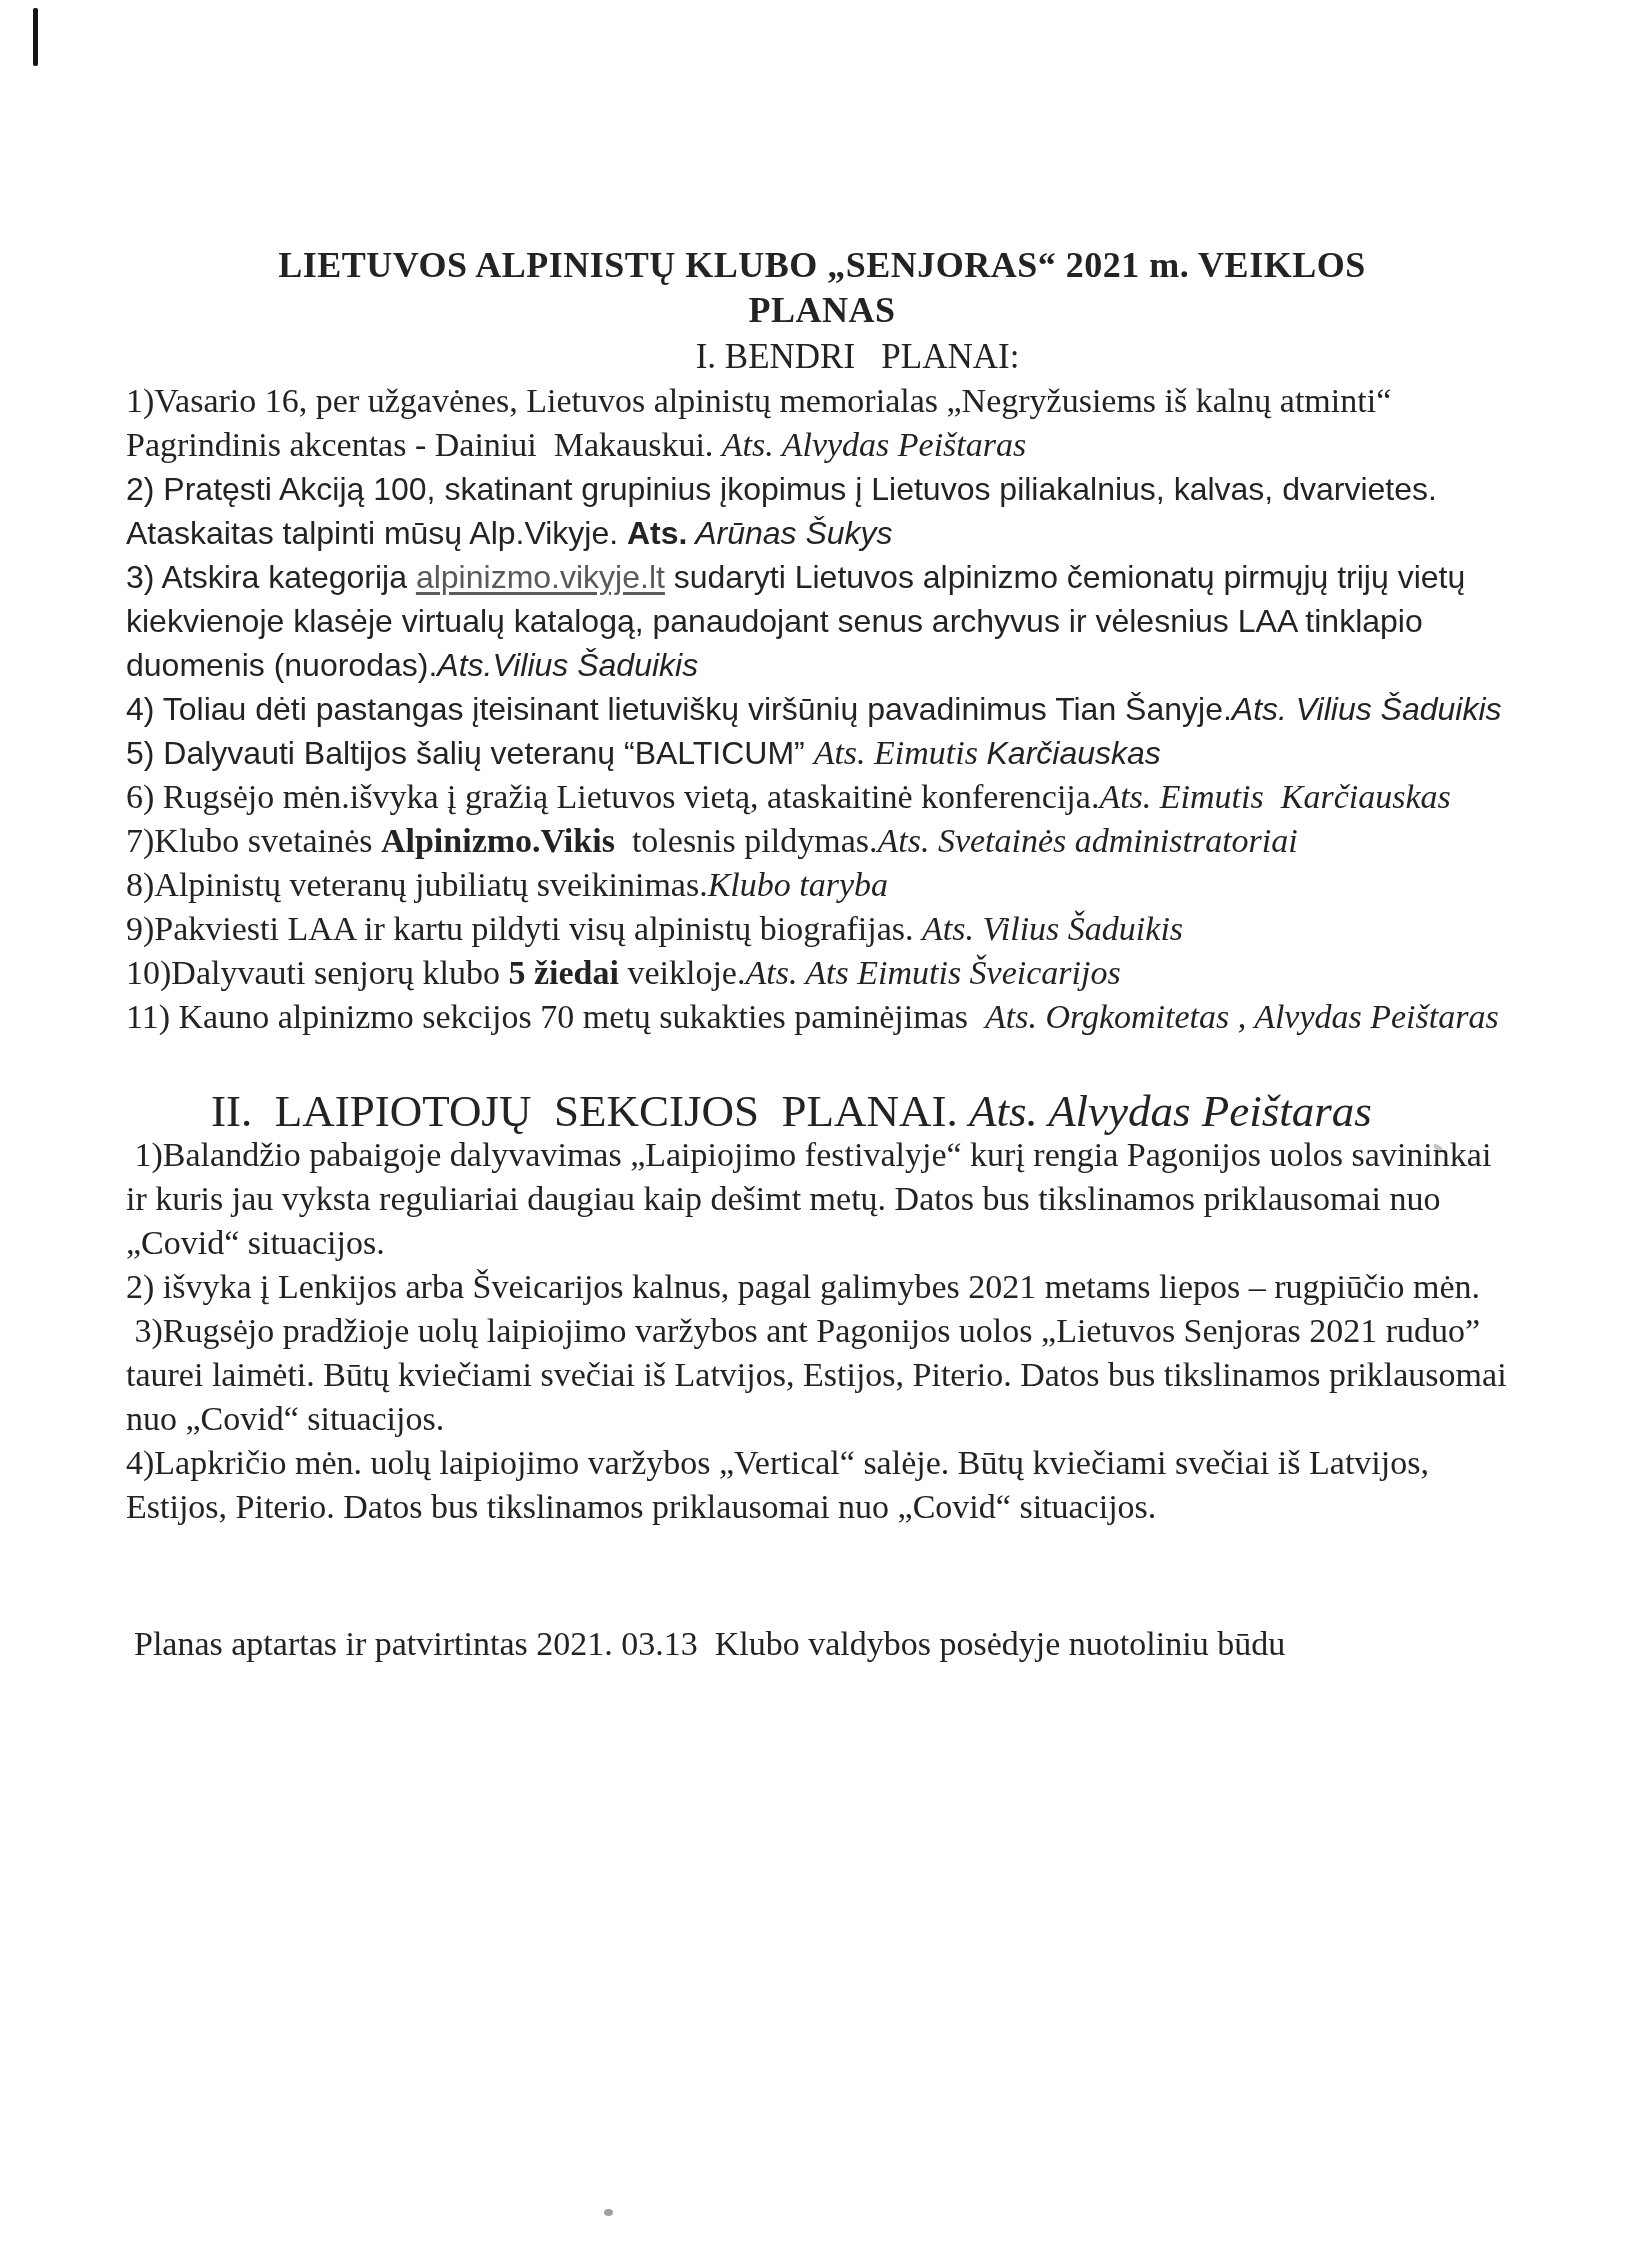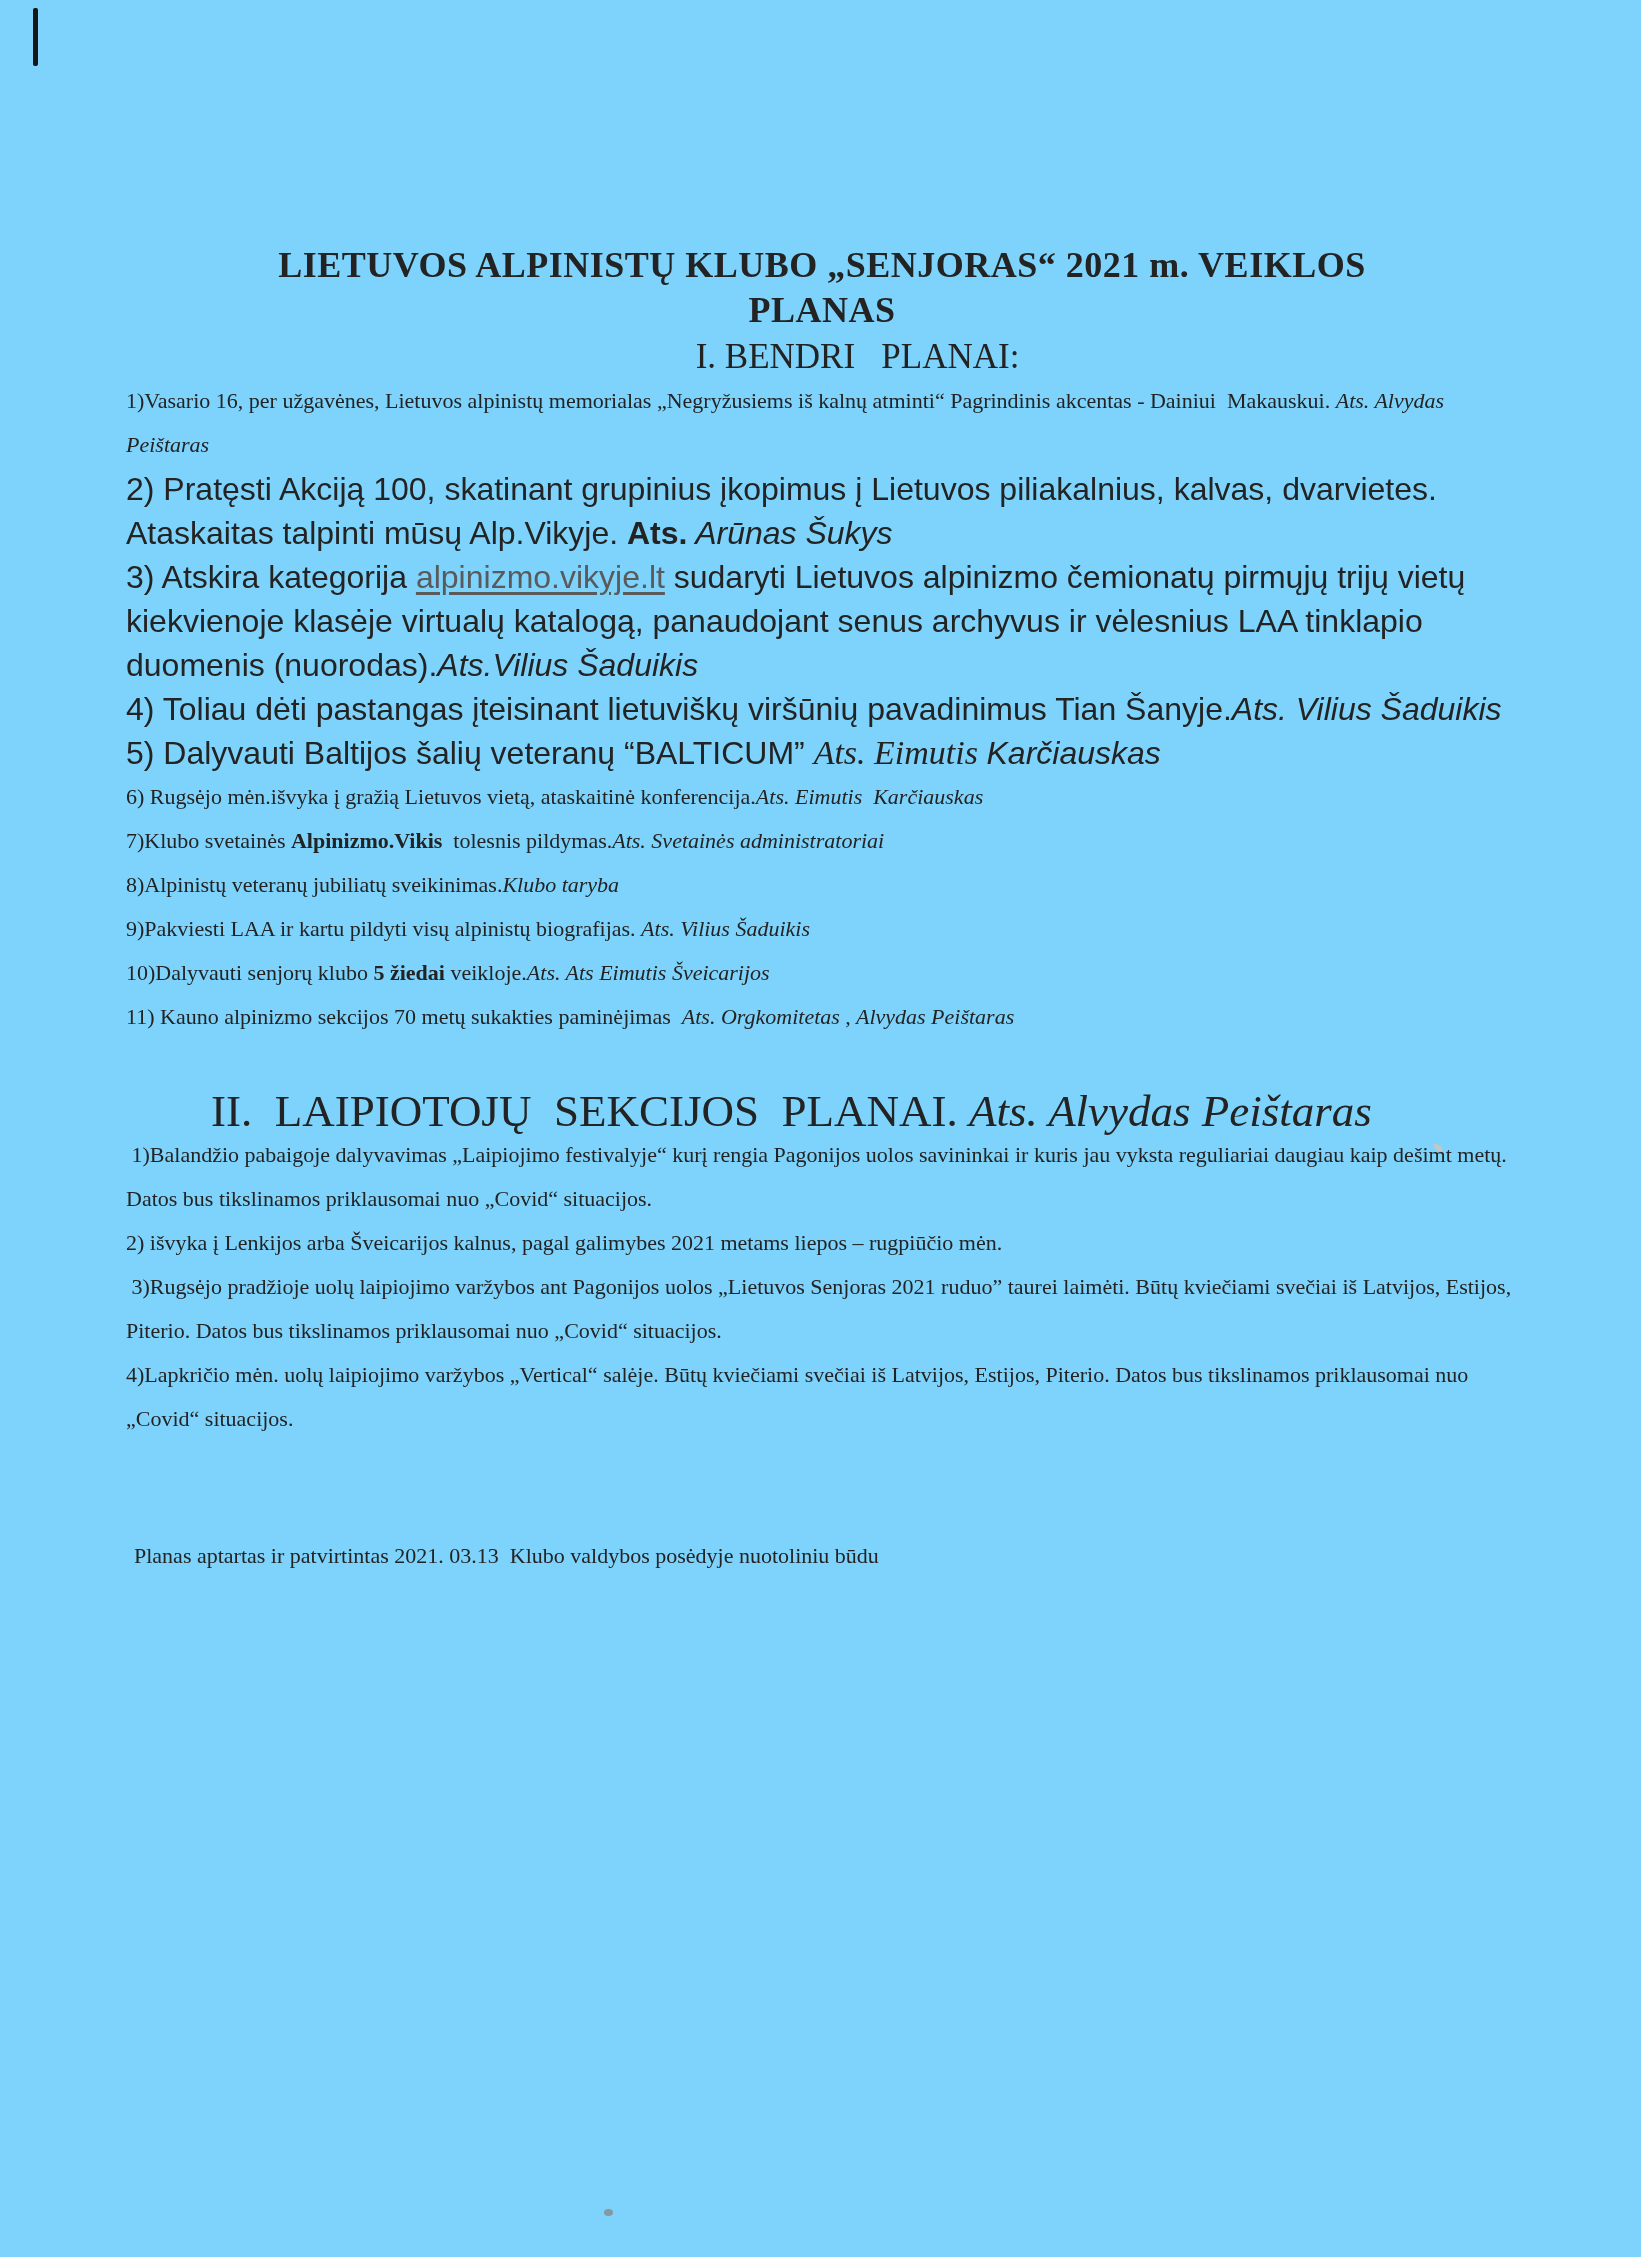--- a/index.html
+++ b/index.html
@@ -4,40 +4,40 @@
 <style>
   html,body{margin:0;padding:0;}
   body{
     width:1641px;height:2257px;
     background:#e9e9e7;
     font-family:"Liberation Serif",serif;
   }
   .page{
     position:relative;
     width:1641px;height:2257px;
-    background:#7dd3fc;
+    background:#ffffff;
     color:#232323;
     overflow:hidden;
   }
   .artifact-top{
     position:absolute;left:33px;top:7.7px;width:4.8px;height:58px;
     background:#161616;border-radius:1.9px;
   }
   .artifact-dot1{
     position:absolute;left:604px;top:2209px;width:8.7px;height:6.8px;
     background:#8a8a86;border-radius:50%;opacity:.8;
   }
   .artifact-dot2{
     position:absolute;left:1433px;top:1145px;width:9.7px;height:4.8px;
     background:#c7c7c2;border-radius:50%;transform:rotate(35deg);
   }
   .content{
     position:absolute;left:126px;top:243px;width:1392px;
   }
-  p{margin:0;white-space:pre-wrap;font-size:22px;line-height:44px;}
+  p{margin:0;white-space:pre-wrap;font-size:34px;line-height:44px;}
   .title{
     text-align:center;font-weight:bold;font-size:36px;line-height:45px;
     letter-spacing:0.5px;margin-bottom:1.9px;
   }
   .title .tline{display:block;}
   .heading1{
     padding-left:71px;font-size:35px;text-align:center;
   }
   .heading2{
     padding-left:85px;font-size:45px;margin-top:50px;

